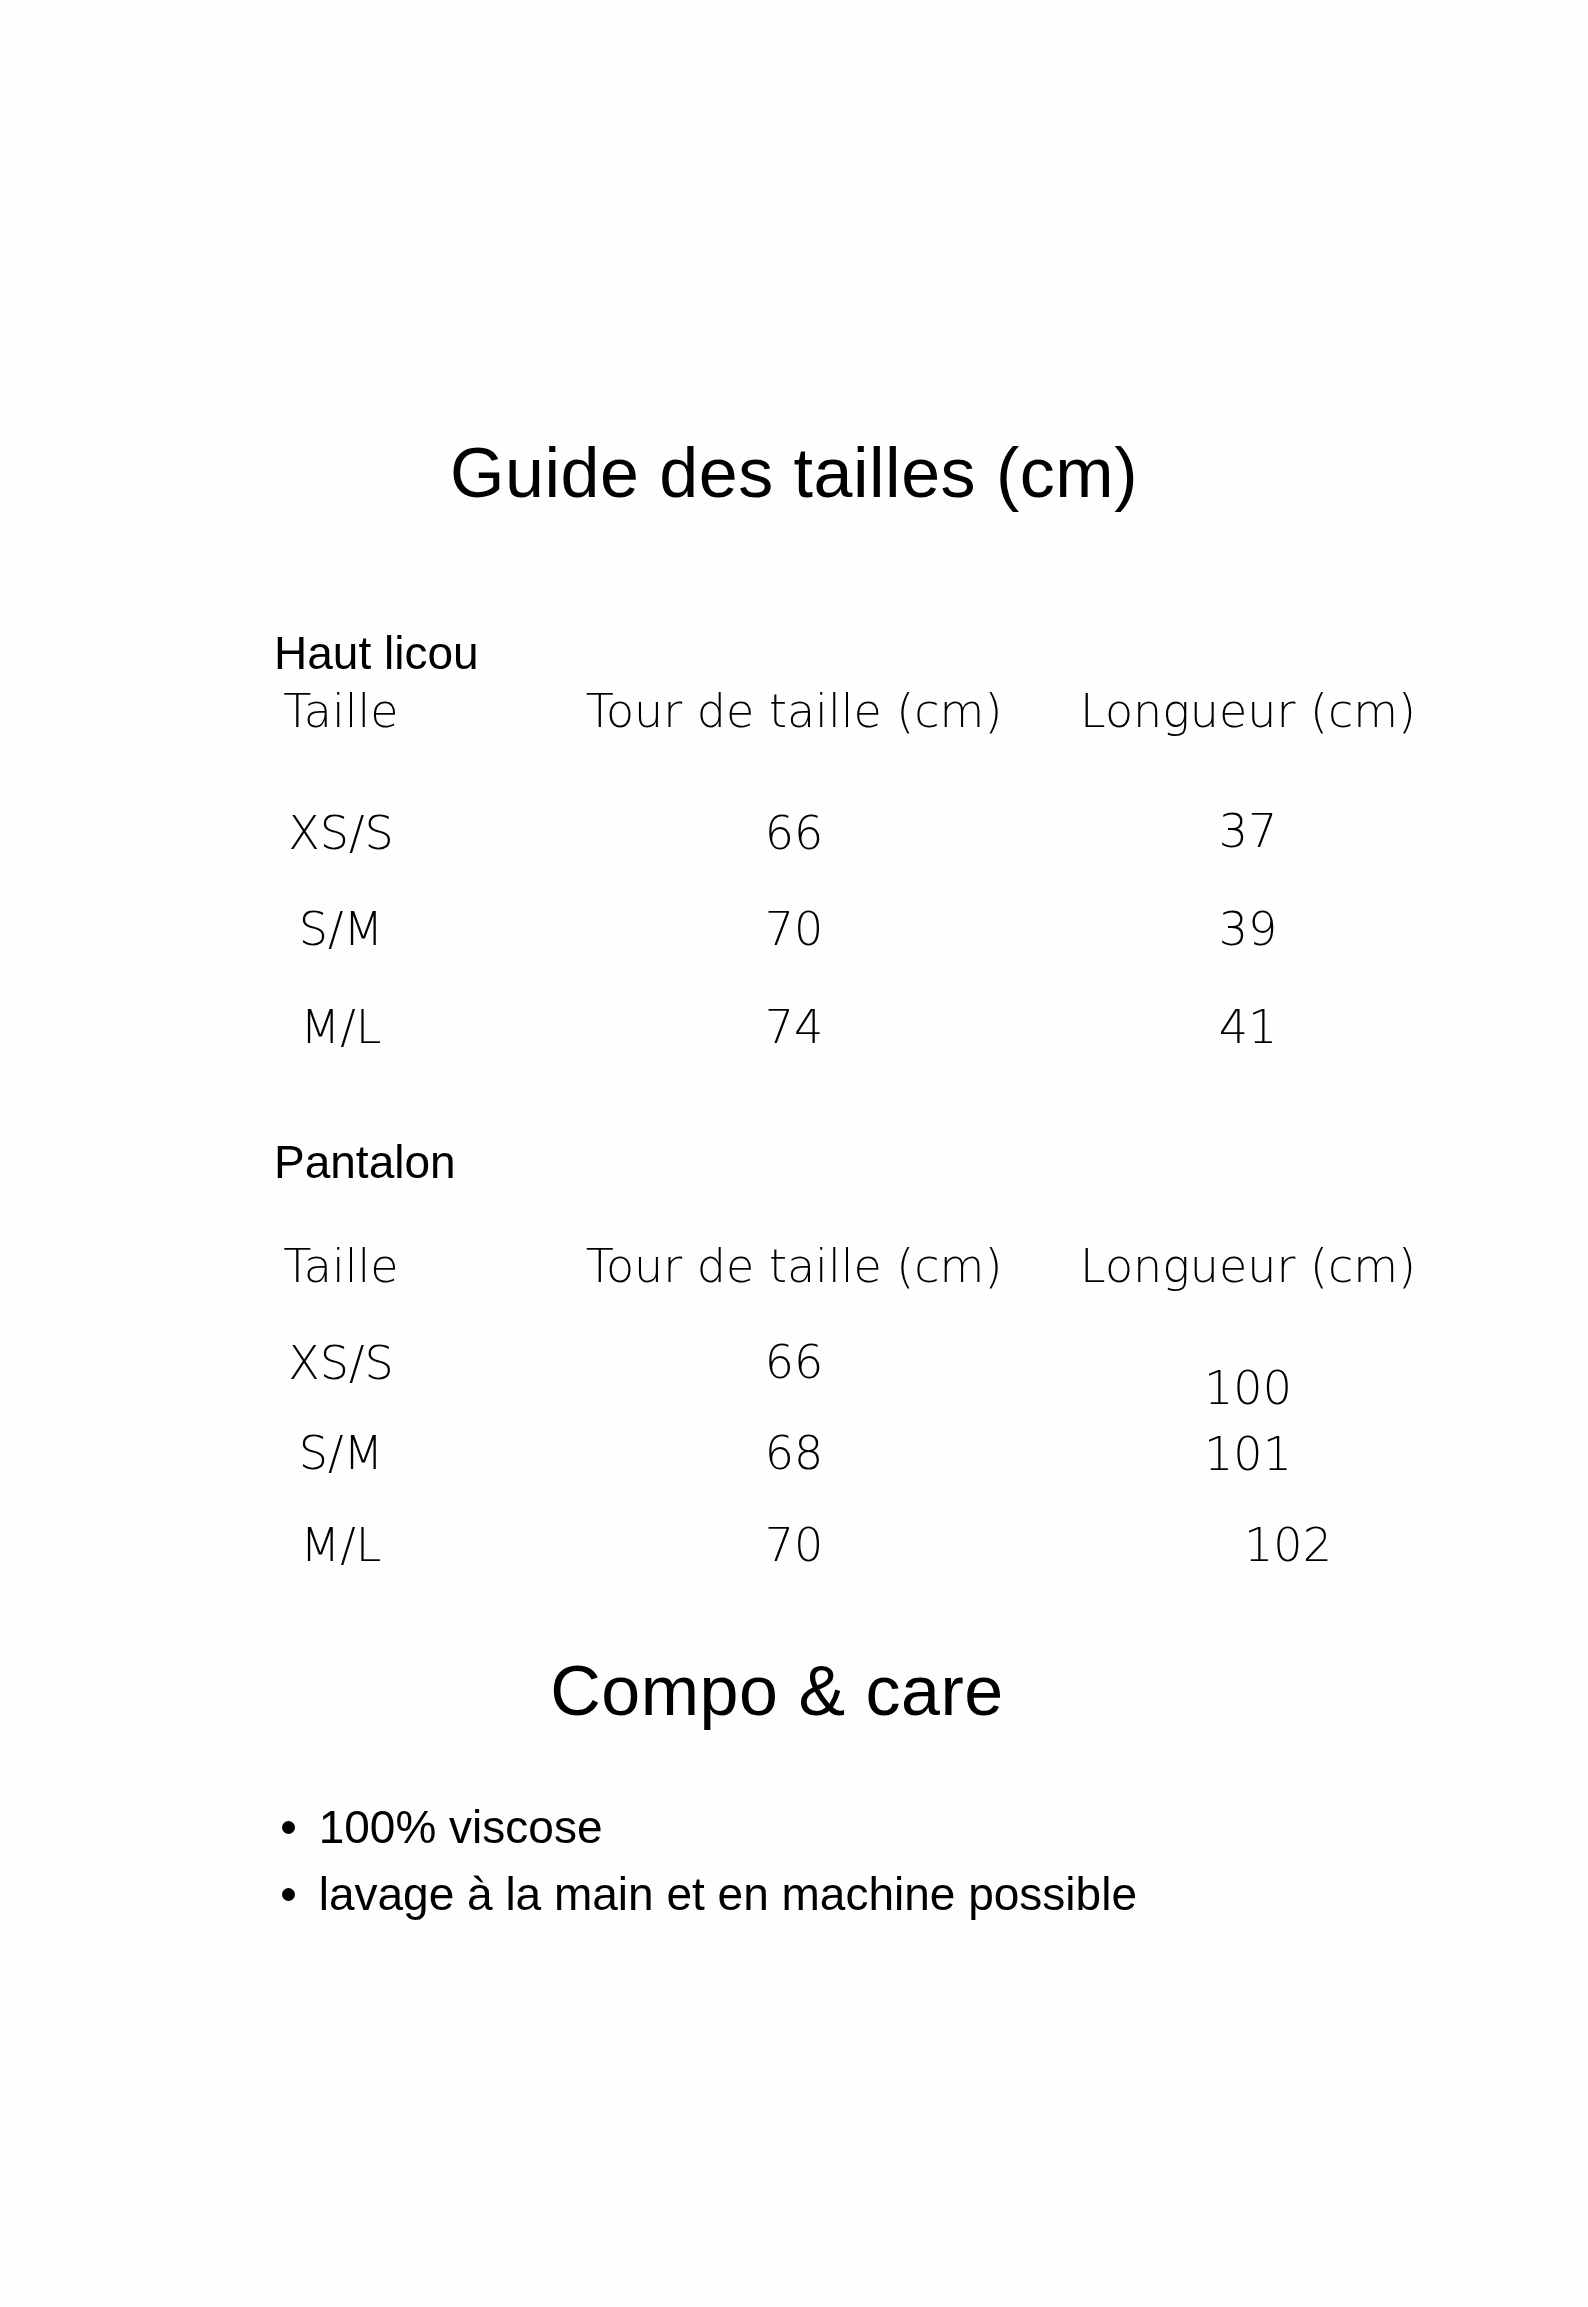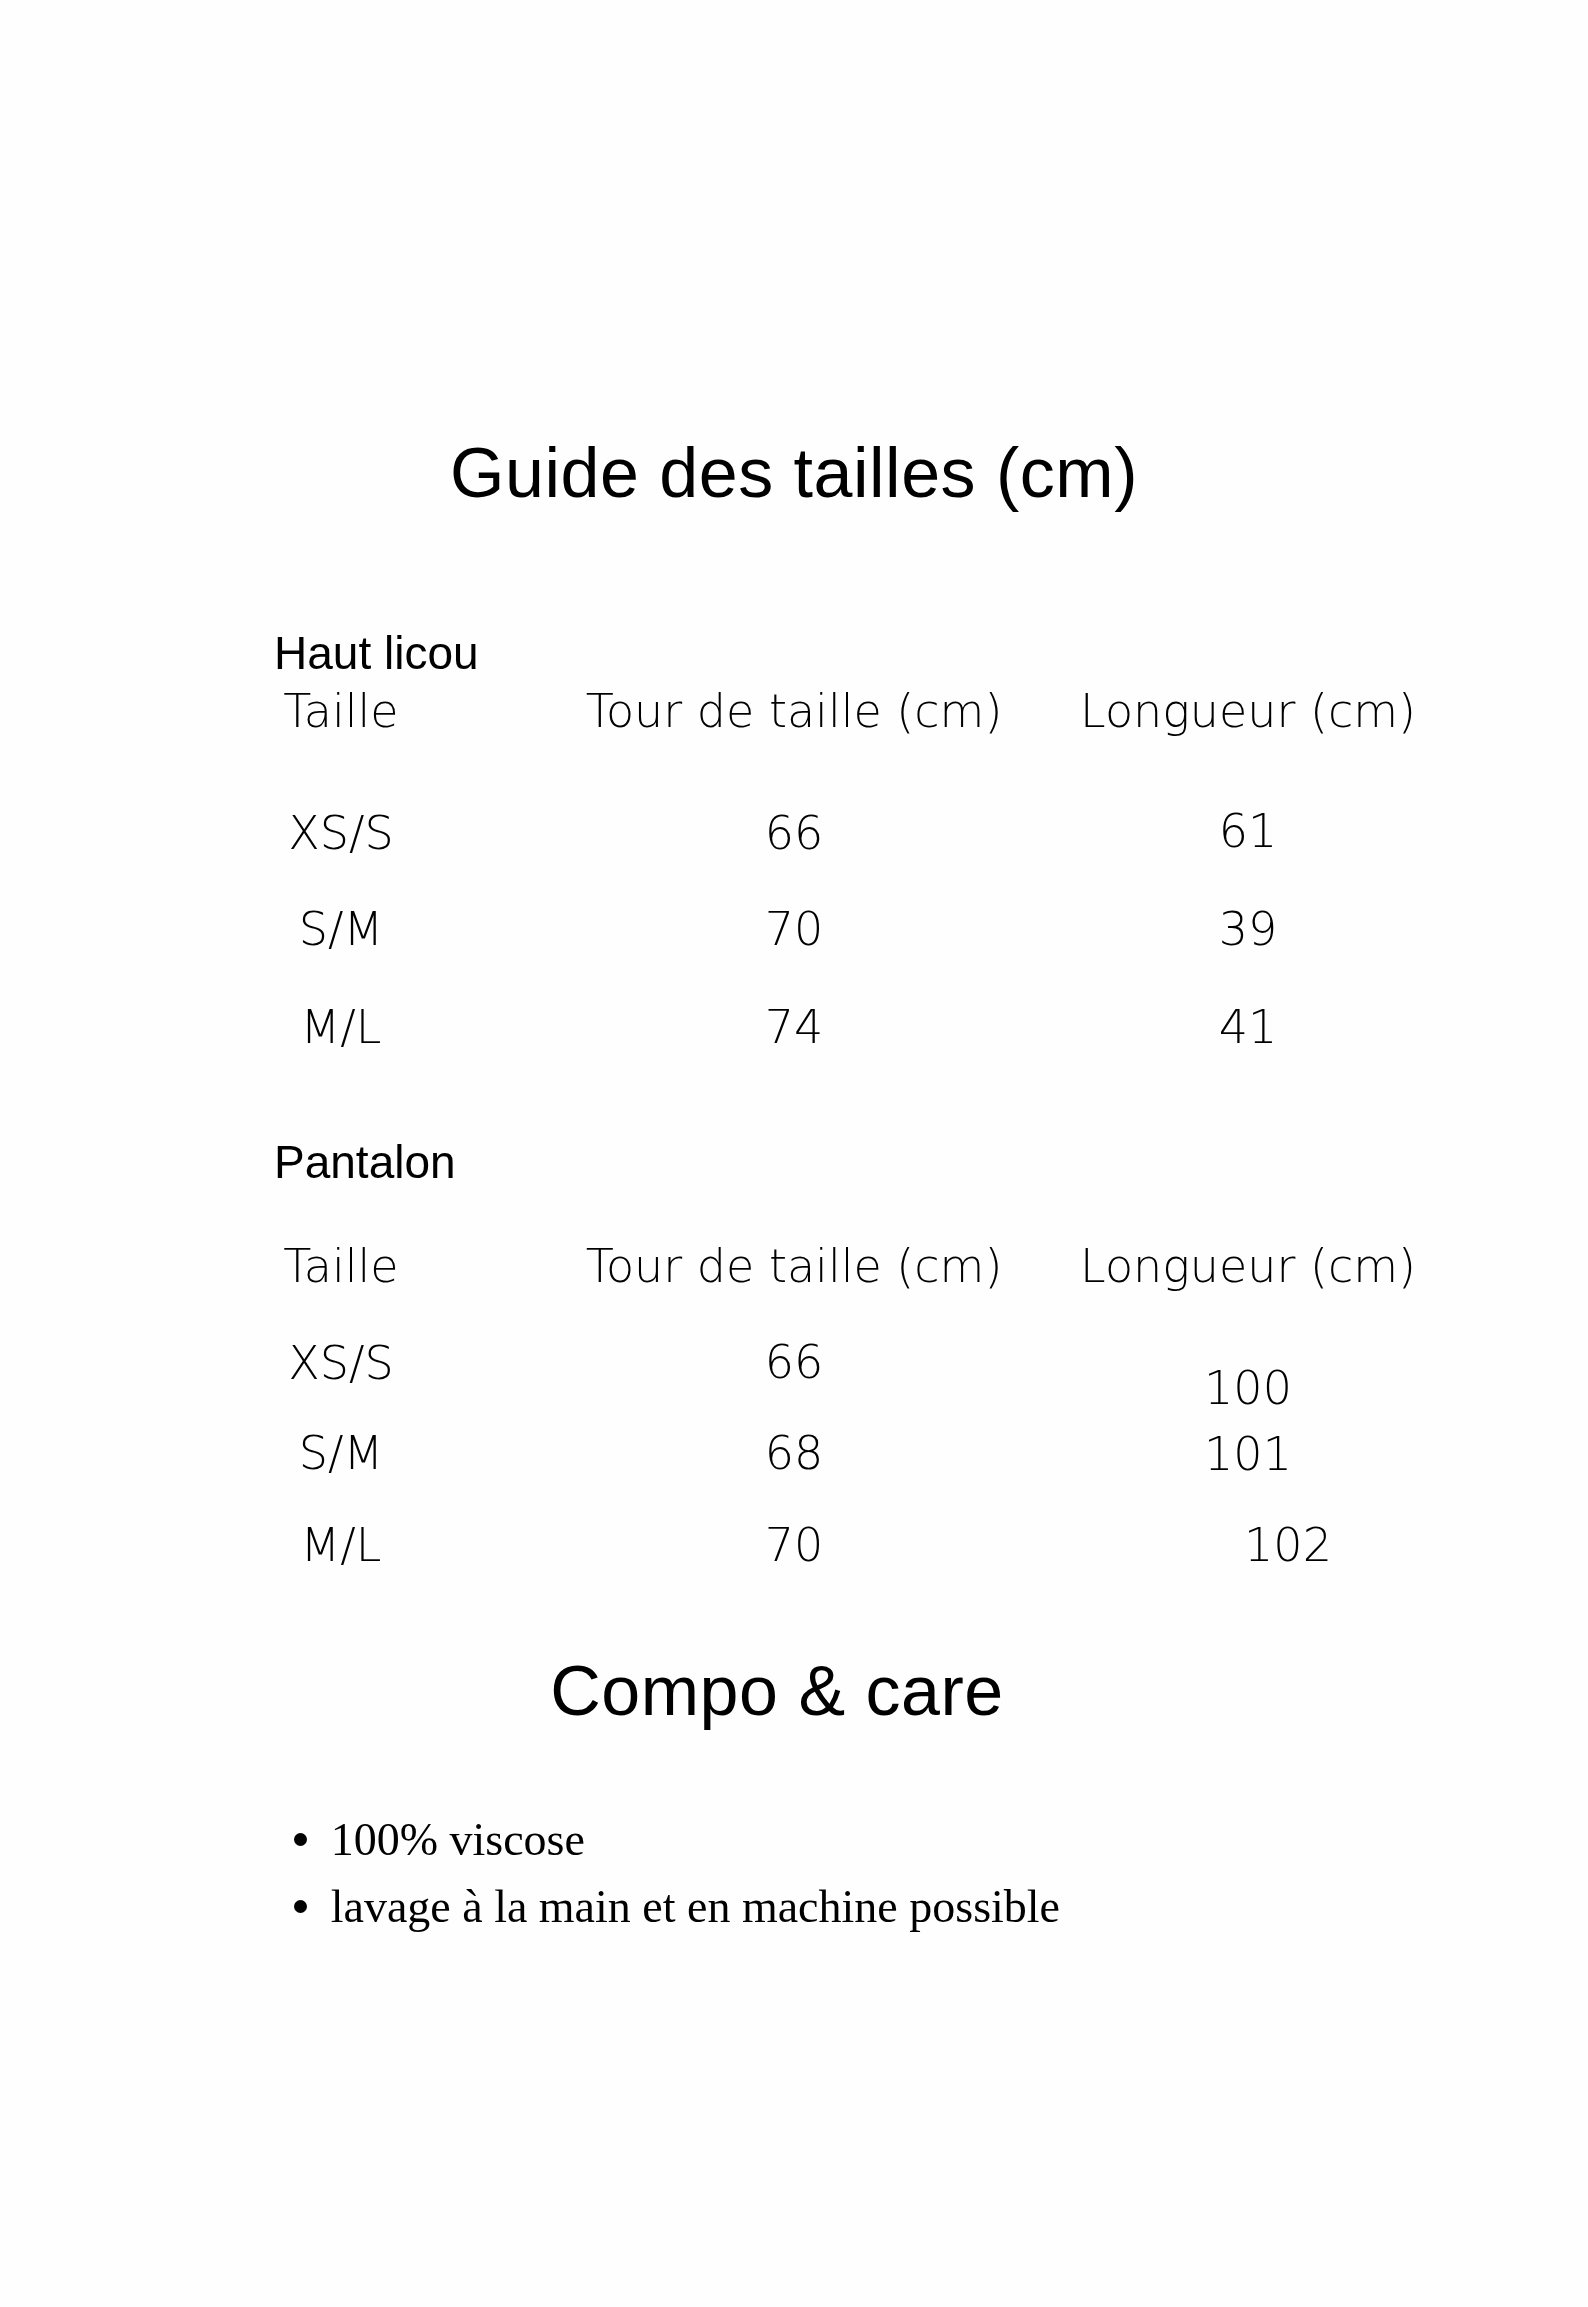--- a/index.html
+++ b/index.html
@@ -32,24 +32,23 @@
       transform: translate(-50%, -50%);
       font-family: "DejaVu Sans", "Liberation Sans", sans-serif;
       font-weight: 300;
       text-align: center;
     }
     .cell.header { }
     .bullet-list {
       position: absolute;
       left: 274px;
       top: 1790px;
-      margin: 16px;
+      margin: 4px;
       padding: 0;
       list-style: none;
-      font-family: Liberation Serif, serif;
     }
     .bullet-item {
       font-size: 46px;
       height: 67px;
       line-height: 67px;
       display: flex;
       align-items: center;
       white-space: nowrap;
     }
     .bullet-dot {
@@ -72,21 +71,21 @@
 
   <div>
     <div class="abs cell header" style="left:341px; top:711px;">Taille</div>
     <div class="abs cell header" style="left:794px; top:711px;">Tour de taille (cm)</div>
     <div class="abs cell header" style="left:1248px; top:711px;">Longueur (cm)</div>
   </div>
 
   <div>
     <div class="abs cell" style="left:341px; top:833px;">XS/S</div>
     <div class="abs cell" style="left:794px; top:833px;">66</div>
-    <div class="abs cell" style="left:1248px; top:831px;">61</div>
+    <div class="abs cell" style="left:1248px; top:831px;">37</div>
   </div>
   <div>
     <div class="abs cell" style="left:341px; top:929px;">S/M</div>
     <div class="abs cell" style="left:794px; top:929px;">70</div>
     <div class="abs cell" style="left:1248px; top:929px;">39</div>
   </div>
   <div>
     <div class="abs cell" style="left:341px; top:1027px;">M/L</div>
     <div class="abs cell" style="left:794px; top:1027px;">74</div>
     <div class="abs cell" style="left:1248px; top:1027px;">41</div>

